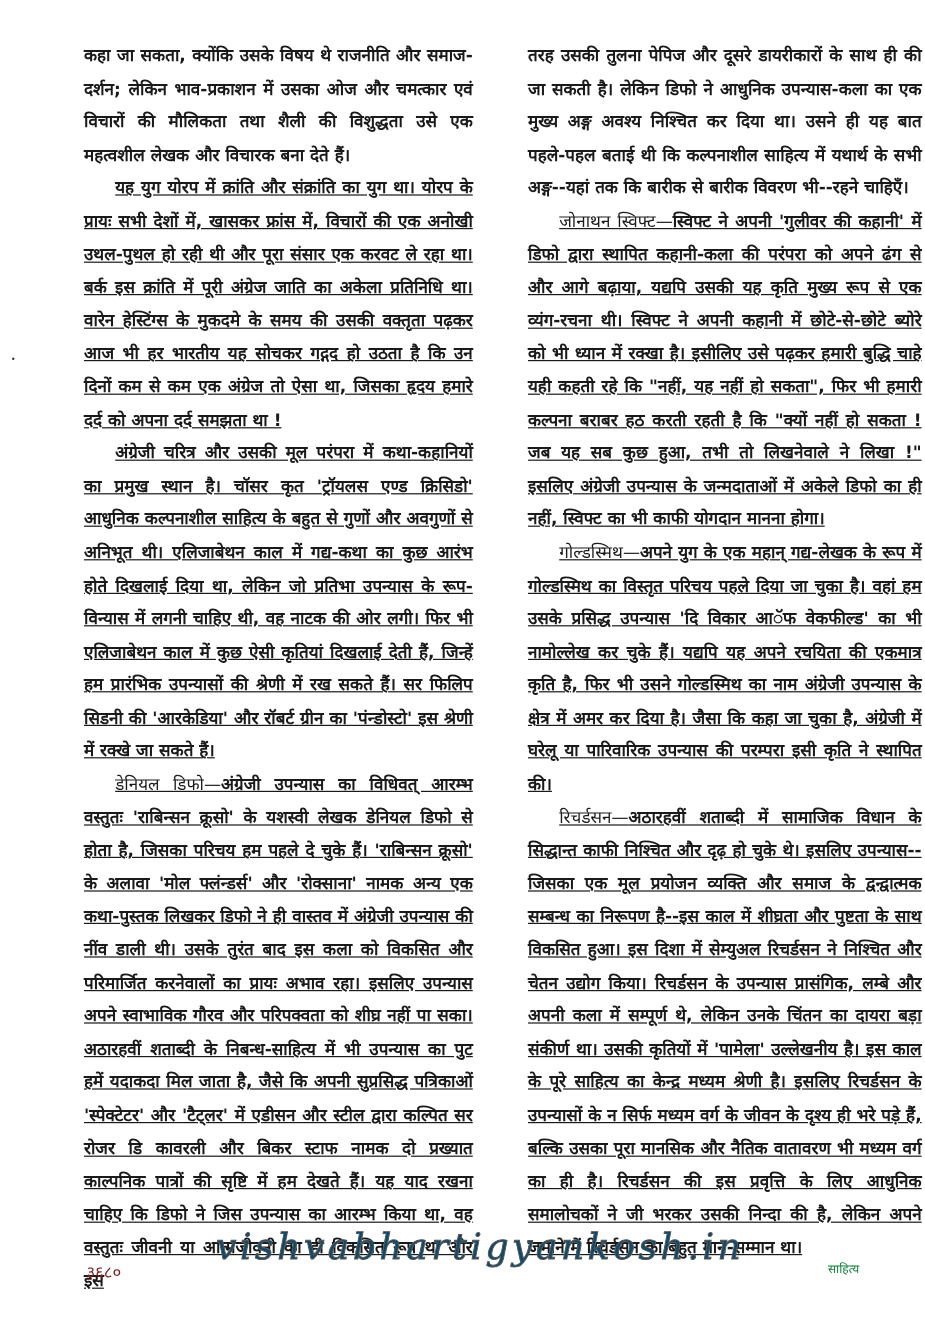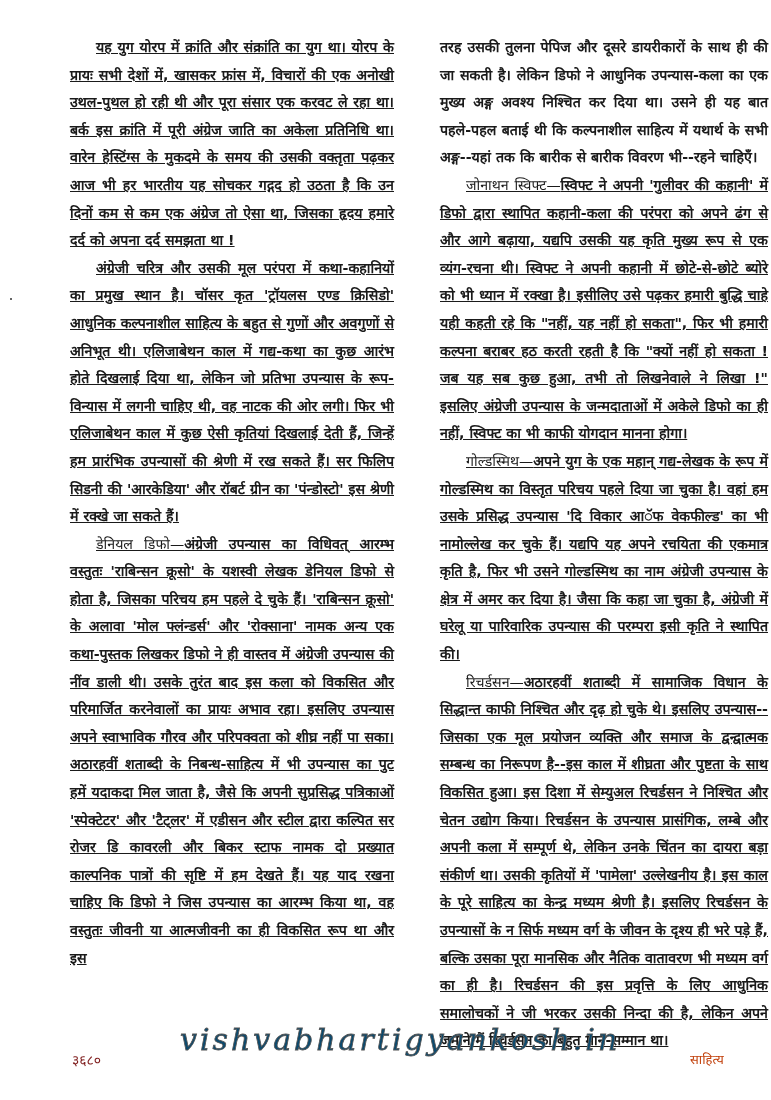--- a/index.html
+++ b/index.html
@@ -17,37 +17,38 @@
   .indent { text-indent: 26px; text-decoration: underline; }
   .lead { font-weight: normal; }
   .section-heading {
     text-align: center; font-weight: normal; font-size: 16px; margin: 18px 0 8px 0 !important;
     letter-spacing: 1px;
   }
   .page-number {
     position: absolute; left: 72px; top: 1050px; font-size: 14px; color: #7f1d1d; font-weight: normal;
   }
   .running-title {
-    position: absolute; left: 690px; top: 1050px; font-size: 13px; color: #c2410c;
+    position: absolute; left: 690px; top: 1050px; font-size: 10px; color: #15803d;
   }
   .watermark {
     position: absolute; left: 180px; top: 1022px; font-family: "DejaVu Serif", serif; font-style: italic;
     font-size: 30px; letter-spacing: 3px; color: #0c4a6e;
     -webkit-text-stroke: 0.8px #555; text-shadow: 0 0 0 #fff;
   }
   .stray-dot {
     position: absolute; left: 10px; top: 298px; width: 2px; height: 2px; background: #333; border-radius: 50%;
   }
 </style>
 </head>
 <body>
 
 <div class="stray-dot"></div>
 
 <div class="col col-left">
+  <p>कहा जा सकता, क्योंकि उसके विषय थे राजनीति और समाज-दर्शन; लेकिन भाव-प्रकाशन में उसका ओज और चमत्कार एवं विचारों की मौलिकता तथा शैली की विशुद्धता उसे एक महत्वशील लेखक और विचारक बना देते हैं।</p>
   <p class="indent">यह युग योरप में क्रांति और संक्रांति का युग था। योरप के प्रायः सभी देशों में, खासकर फ्रांस में, विचारों की एक अनोखी उथल-पुथल हो रही थी और पूरा संसार एक करवट ले रहा था। बर्क इस क्रांति में पूरी अंग्रेज जाति का अकेला प्रतिनिधि था। वारेन हेस्टिंग्स के मुकदमे के समय की उसकी वक्तृता पढ़कर आज भी हर भारतीय यह सोचकर गद्गद हो उठता है कि उन दिनों कम से कम एक अंग्रेज तो ऐसा था, जिसका हृदय हमारे दर्द को अपना दर्द समझता था !</p>
   <p class="indent">अंग्रेजी चरित्र और उसकी मूल परंपरा में कथा-कहानियों का प्रमुख स्थान है। चॉसर कृत 'ट्रॉयलस एण्ड क्रिसिडो' आधुनिक कल्पनाशील साहित्य के बहुत से गुणों और अवगुणों से अनिभूत थी। एलिजाबेथन काल में गद्य-कथा का कुछ आरंभ होते दिखलाई दिया था, लेकिन जो प्रतिभा उपन्यास के रूप-विन्यास में लगनी चाहिए थी, वह नाटक की ओर लगी। फिर भी एलिजाबेथन काल में कुछ ऐसी कृतियां दिखलाई देती हैं, जिन्हें हम प्रारंभिक उपन्यासों की श्रेणी में रख सकते हैं। सर फिलिप सिडनी की 'आरकेडिया' और रॉबर्ट ग्रीन का 'पंन्डोस्टो' इस श्रेणी में रक्खे जा सकते हैं।</p>
   <p class="indent"><span class="lead">डेनियल डिफो—</span><span>अंग्रेजी उपन्यास का विधिवत् आरम्भ वस्तुतः 'राबिन्सन क्रूसो' के यशस्वी लेखक डेनियल डिफो से होता है, जिसका परिचय हम पहले दे चुके हैं। 'राबिन्सन क्रूसो' के अलावा 'मोल फ्लंन्डर्स' और 'रोक्साना' नामक अन्य एक कथा-पुस्तक लिखकर डिफो ने ही वास्तव में अंग्रेजी उपन्यास की नींव डाली थी। उसके तुरंत बाद इस कला को विकसित और परिमार्जित करनेवालों का प्रायः अभाव रहा। इसलिए उपन्यास अपने स्वाभाविक गौरव और परिपक्वता को शीघ्र नहीं पा सका। अठारहवीं शताब्दी के निबन्ध-साहित्य में भी उपन्यास का पुट हमें यदाकदा मिल जाता है, जैसे कि अपनी सुप्रसिद्ध पत्रिकाओं 'स्पेक्टेटर' और 'टैट्लर' में एडीसन और स्टील द्वारा कल्पित सर रोजर डि कावरली और बिकर स्टाफ नामक दो प्रख्यात काल्पनिक पात्रों की सृष्टि में हम देखते हैं। यह याद रखना चाहिए कि डिफो ने जिस उपन्यास का आरम्भ किया था, वह वस्तुतः जीवनी या आत्मजीवनी का ही विकसित रूप था और इस</span></p>
 </div>
 
 <div class="col col-right">
   <p>तरह उसकी तुलना पेपिज और दूसरे डायरीकारों के साथ ही की जा सकती है। लेकिन डिफो ने आधुनिक उपन्यास-कला का एक मुख्य अङ्ग अवश्य निश्चित कर दिया था। उसने ही यह बात पहले-पहल बताई थी कि कल्पनाशील साहित्य में यथार्थ के सभी अङ्ग--यहां तक कि बारीक से बारीक विवरण भी--रहने चाहिएँ।</p>
   <p class="indent"><span class="lead">जोनाथन स्विफ्ट—</span><span>स्विफ्ट ने अपनी 'गुलीवर की कहानी' में डिफो द्वारा स्थापित कहानी-कला की परंपरा को अपने ढंग से और आगे बढ़ाया, यद्यपि उसकी यह कृति मुख्य रूप से एक व्यंग-रचना थी। स्विफ्ट ने अपनी कहानी में छोटे-से-छोटे ब्योरे को भी ध्यान में रक्खा है। इसीलिए उसे पढ़कर हमारी बुद्धि चाहे यही कहती रहे कि "नहीं, यह नहीं हो सकता", फिर भी हमारी कल्पना बराबर हठ करती रहती है कि "क्यों नहीं हो सकता ! जब यह सब कुछ हुआ, तभी तो लिखनेवाले ने लिखा !" इसलिए अंग्रेजी उपन्यास के जन्मदाताओं में अकेले डिफो का ही नहीं, स्विफ्ट का भी काफी योगदान मानना होगा।</span></p>
   <p class="indent"><span class="lead">गोल्डस्मिथ—</span><span>अपने युग के एक महान् गद्य-लेखक के रूप में गोल्डस्मिथ का विस्तृत परिचय पहले दिया जा चुका है। वहां हम उसके प्रसिद्ध उपन्यास 'दि विकार आॅफ वेकफील्ड' का भी नामोल्लेख कर चुके हैं। यद्यपि यह अपने रचयिता की एकमात्र कृति है, फिर भी उसने गोल्डस्मिथ का नाम अंग्रेजी उपन्यास के क्षेत्र में अमर कर दिया है। जैसा कि कहा जा चुका है, अंग्रेजी में घरेलू या पारिवारिक उपन्यास की परम्परा इसी कृति ने स्थापित की।</span></p>
   <p class="indent"><span class="lead">रिचर्डसन—</span><span>अठारहवीं शताब्दी में सामाजिक विधान के सिद्धान्त काफी निश्चित और दृढ़ हो चुके थे। इसलिए उपन्यास--जिसका एक मूल प्रयोजन व्यक्ति और समाज के द्वन्द्वात्मक सम्बन्ध का निरूपण है--इस काल में शीघ्रता और पुष्टता के साथ विकसित हुआ। इस दिशा में सेम्युअल रिचर्डसन ने निश्चित और चेतन उद्योग किया। रिचर्डसन के उपन्यास प्रासंगिक, लम्बे और अपनी कला में सम्पूर्ण थे, लेकिन उनके चिंतन का दायरा बड़ा संकीर्ण था। उसकी कृतियों में 'पामेला' उल्लेखनीय है। इस काल के पूरे साहित्य का केन्द्र मध्यम श्रेणी है। इसलिए रिचर्डसन के उपन्यासों के न सिर्फ मध्यम वर्ग के जीवन के दृश्य ही भरे पड़े हैं, बल्कि उसका पूरा मानसिक और नैतिक वातावरण भी मध्यम वर्ग का ही है। रिचर्डसन की इस प्रवृत्ति के लिए आधुनिक समालोचकों ने जी भरकर उसकी निन्दा की है, लेकिन अपने जमाने में रिचर्डसन का बहुत मान-सम्मान था।</span></p>

